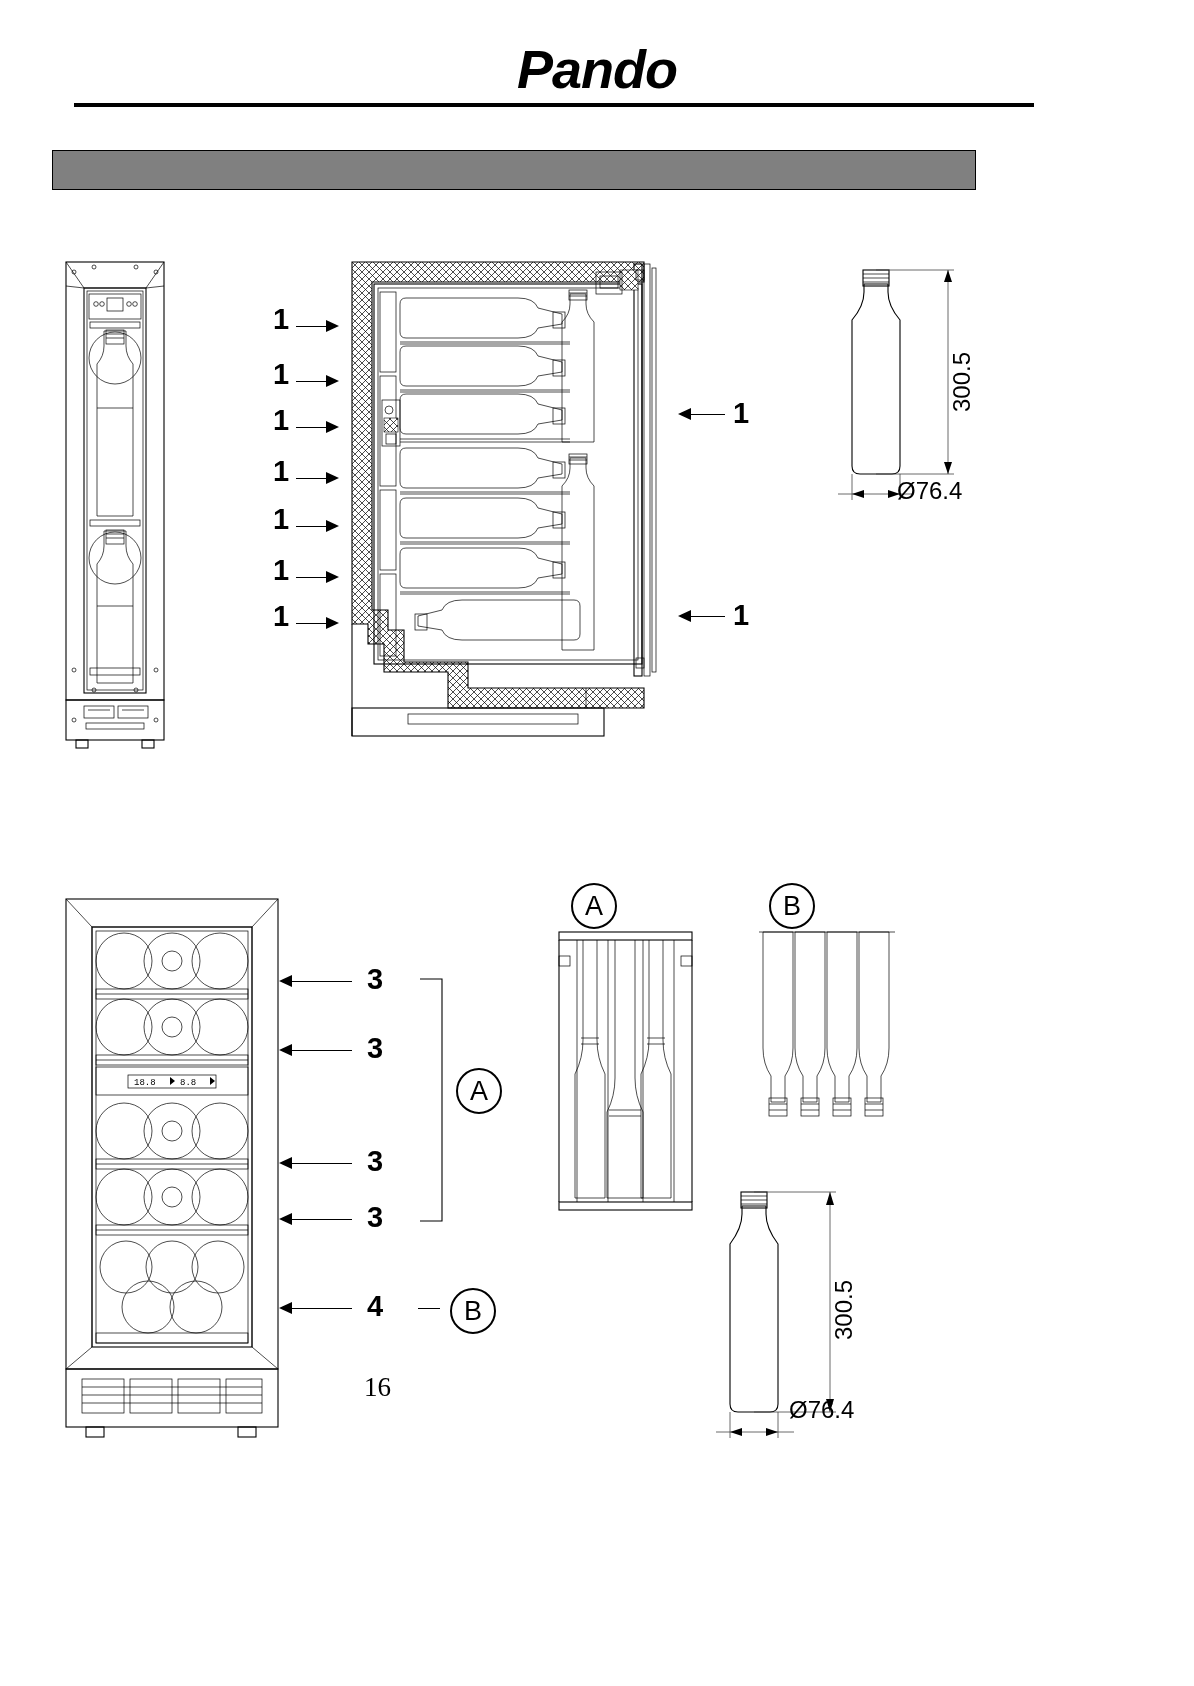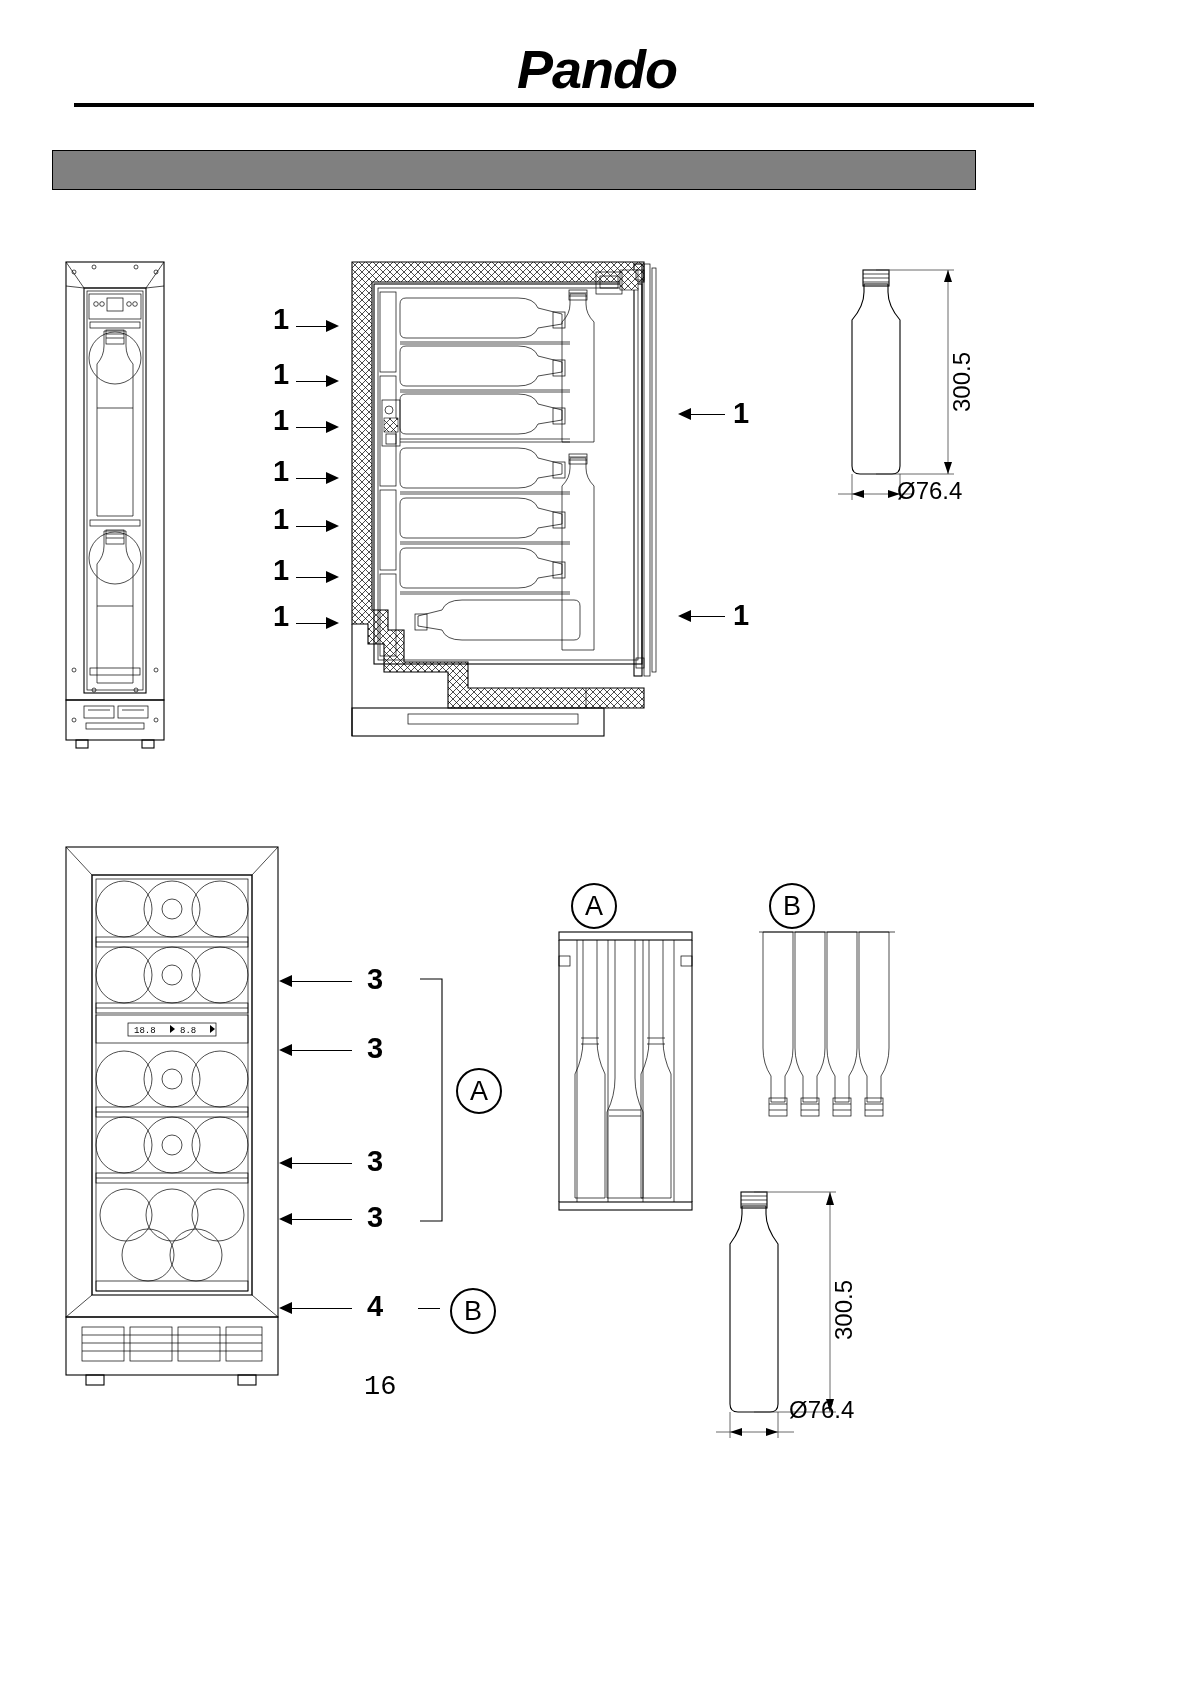--- a/index.html
+++ b/index.html
@@ -43,21 +43,21 @@
   }
   .circ-lbl{
     position:absolute;width:42px;height:42px;border:2px solid #000;border-radius:50%;
     display:flex;align-items:center;justify-content:center;
     font-size:27px;font-family:"Liberation Sans", sans-serif;background:#fff;
   }
   .dim-txt{position:absolute;font-size:24px;font-family:"Liberation Sans", sans-serif;}
   .dim-vert{transform:rotate(-90deg);transform-origin:left top;white-space:nowrap;}
   #page-number{
     position:absolute;left:364px;top:1372px;font-size:27px;
-    font-family:Liberation Mono, monospace;
+    font-family:Liberation Serif, serif;
   }
   .bracket{position:absolute;}
 </style>
 </head>
 <body>
 
 <div id="brand-title">Pando</div>
 <div id="header-rule"></div>
 <div id="gray-band"></div>
 
@@ -261,21 +261,21 @@
   <line class="ln-dim" x1="22" y1="216" x2="22" y2="242"></line>
   <line class="ln-dim" x1="70" y1="216" x2="70" y2="242"></line>
   <line class="ln-dim" x1="8" y1="236" x2="84" y2="236"></line>
   <path d="M22 236 L34 232 L34 240 Z" fill="#000"></path>
   <path d="M70 236 L58 232 L58 240 Z" fill="#000"></path>
 </svg>
 </div>
 <div class="dim-txt dim-vert" style="left:948px;top:412px;">300.5</div>
 <div class="dim-txt" style="left:897px;top:477px;">Ø76.4</div>
 
-<div class="canvas" style="left:62px;top:843px;">
+<div class="canvas" style="left:62px;top:895px;">
 <svg width="220" height="560" viewBox="0 0 220 560">
 
   <rect class="ln" x="4" y="4" width="212" height="470"></rect>
   <path class="ln-fine" d="M4 4 L30 32 L190 32 L216 4"></path>
   <path class="ln-fine" d="M4 474 L30 452 M216 474 L190 452"></path>
   <line class="ln-fine" x1="30" y1="32" x2="30" y2="452"></line>
   <line class="ln-fine" x1="190" y1="32" x2="190" y2="452"></line>
   <rect class="ln" x="30" y="32" width="160" height="420"></rect>
   <rect class="ln-fine" x="34" y="36" width="152" height="412"></rect>
 

